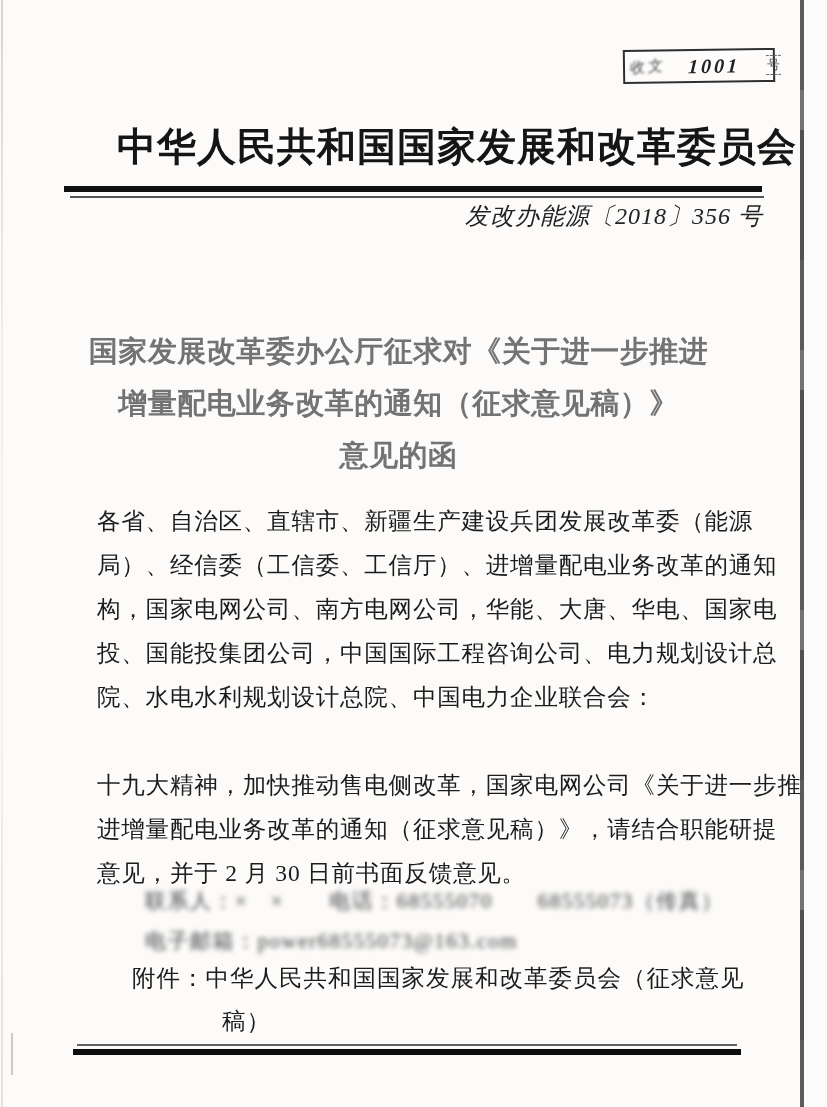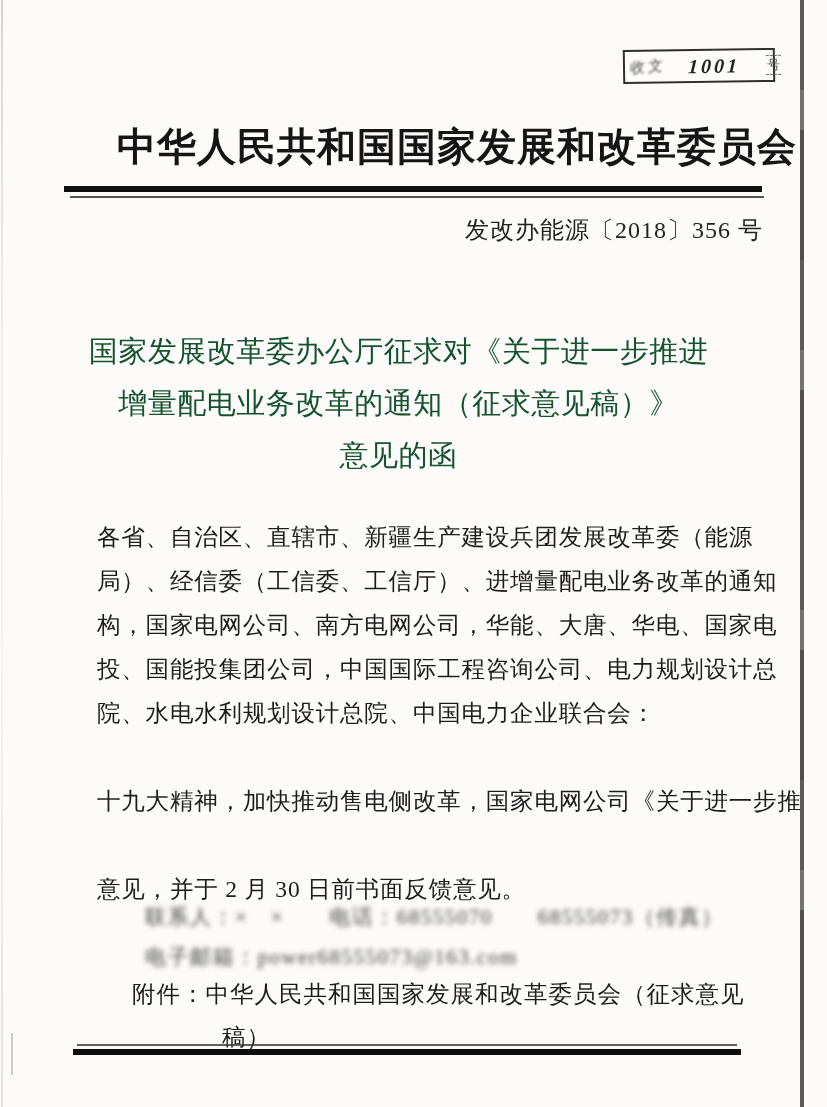--- a/index.html
+++ b/index.html
@@ -65,35 +65,35 @@
   }
   .header-rule-thick {
     position: absolute; left: 64px; top: 186px; width: 698px; height: 6px;
     background: #101010;
   }
   .header-rule-thin {
     position: absolute; left: 70px; top: 196px; width: 694px; height: 2px;
     background: #2c2c2c; opacity: .8;
   }
   .doc-number {
-    position: absolute; right: 64px; top: 214px;
-    font-size: 24px; color: #222; letter-spacing: 1px; white-space: nowrap;
+    position: absolute; right: 64px; top: 200px;
+    font-size: 24px; color: #222; letter-spacing: 1px; white-space: nowrap; font-style: italic;
   }
   
   .doc-title {
     position: absolute; left: 40px; right: 70px; top: 325px;
-    text-align: center; font-weight: 400; color: #14532d;
+    text-align: center; font-weight: 700; color: #737373;
     font-size: 29px; line-height: 52px; letter-spacing: .5px;
   }
   .doc-title .t-line { white-space: nowrap; }
   
   .text-line {
     position: absolute; left: 97px; width: 680px;
     font-size: 23.5px; color: #1c1c1c; letter-spacing: .8px;
-    white-space: nowrap; line-height: 30px; margin-top: 16px;
+    white-space: nowrap; line-height: 30px;
   }
   .indent { text-indent: 2em; }
   .blurred {
     filter: blur(2.6px); color: #3c3c3c; letter-spacing: 1.5px;
   }
   .attach-line { letter-spacing: 1px; }
   
   .footer-rule-thin {
     position: absolute; left: 77px; top: 1044px; width: 660px; height: 2px;
     background: #3a3a3a; opacity: .8;
@@ -130,20 +130,21 @@
     <div class="t-line">意见的函</div>
   </div>
 
   <div class="text-line" style="top:506px">各省、自治区、直辖市、新疆生产建设兵团发展改革委（能源</div>
   <div class="text-line" style="top:550px">局）、经信委（工信委、工信厅）、进增量配电业务改革的通知</div>
   <div class="text-line" style="top:594px">构，国家电网公司、南方电网公司，华能、大唐、华电、国家电</div>
   <div class="text-line" style="top:638px">投、国能投集团公司，中国国际工程咨询公司、电力规划设计总</div>
   <div class="text-line" style="top:682px">院、水电水利规划设计总院、中国电力企业联合会：</div>
 
   <div class="text-line" style="top:770px">十九大精神，加快推动售电侧改革，国家电网公司《关于进一步推</div>
+  <div class="text-line" style="top:814px">进增量配电业务改革的通知（征求意见稿）》，请结合职能研提</div>
   <div class="text-line" style="top:858px">意见，并于 2 月 30 日前书面反馈意见。</div>
 
   <div class="text-line blurred" style="top:886px; left:145px; font-size:21px;">联系人：×　×　　电话：68555070　　68555073（传真）</div>
   <div class="text-line blurred" style="top:926px; left:145px; font-size:21px;">电子邮箱：power68555073@163.com</div>
 
   <div class="text-line attach-line" style="top:963px; left:132px;">附件：中华人民共和国国家发展和改革委员会（征求意见</div>
   <div class="text-line attach-line" style="top:1006px; left:222px;">稿）</div>
 
   <div class="footer-rule-thin"></div>
   <div class="footer-rule-thick"></div>

